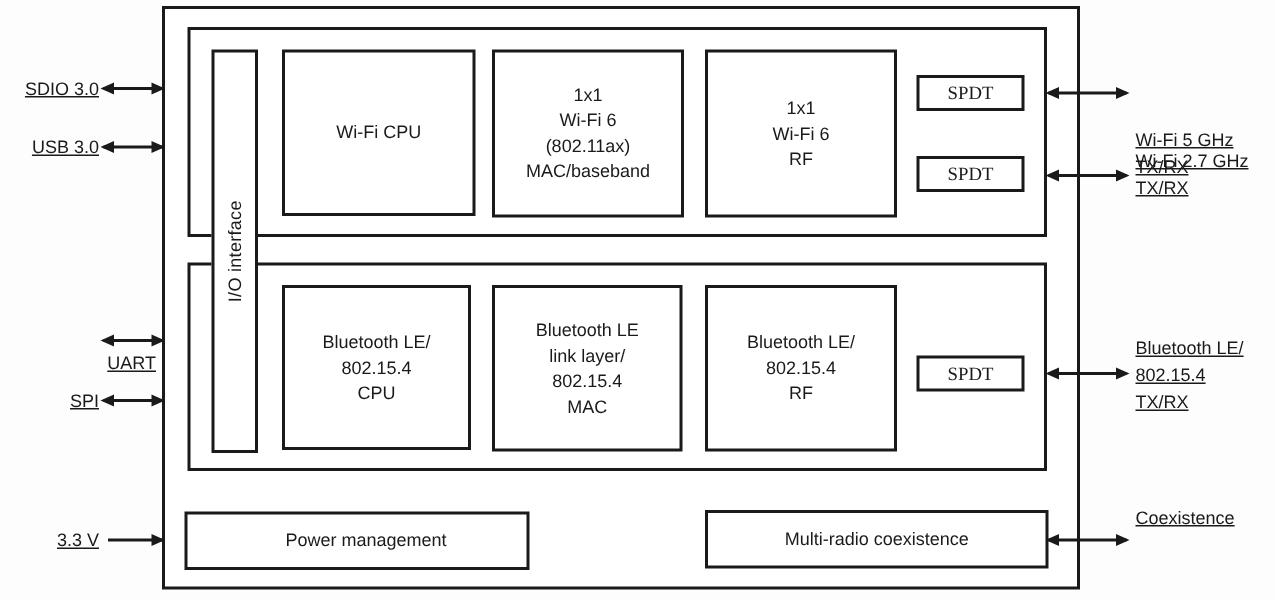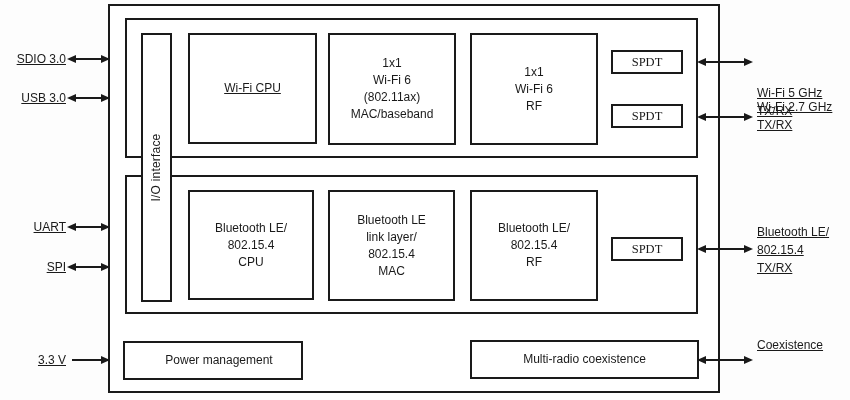--- a/index.html
+++ b/index.html
@@ -93,21 +93,21 @@
   <div class="box" style="left:108px; top:4px; width:612px; height:389px;"></div>
 
   <div class="box section" style="left:125px; top:18px; width:573px; height:140px;"></div>
 
   <div class="box section" style="left:125px; top:175px; width:573px; height:139px;"></div>
 
   <div class="box block io-block" style="left:141px; top:33px; width:31px; height:269px;">
     <span class="vtext">I/O interface</span>
   </div>
 
-  <div class="box block" style="left:188px; top:33px; width:129px; height:111px;text-decoration:underline;">
+  <div class="box block" style="left:188px; top:33px; width:129px; height:111px;">
     <span>Wi-Fi CPU</span>
   </div>
 
   <div class="box block" style="left:328px; top:33px; width:128px; height:112px;">
     <span>1x1
 Wi-Fi 6
 (802.11ax)
 MAC/baseband</span>
   </div>
 
@@ -141,31 +141,31 @@
   <div class="box block" style="left:470px; top:190px; width:128px; height:111px;">
     <span>Bluetooth LE/
 802.15.4
 RF</span>
   </div>
 
   <div class="box block spdt" style="left:611px; top:237px; width:72px; height:24px;">
     <span>SPDT</span>
   </div>
 
-  <div class="box block" style="left:123px; top:341px; width:180px; height:39px;padding-left:12px;">
+  <div class="box block" style="left:123px; top:341px; width:230px; height:39px;padding-left:12px;">
     <span>Power management</span>
   </div>
 
   <div class="box block" style="left:470px; top:340px; width:229px; height:39px;">
     <span>Multi-radio coexistence</span>
   </div>
 
   <div class="port-label left" style="top:52px;">SDIO 3.0</div>
   <div class="port-label left" style="top:91px;">USB 3.0</div>
-  <div class="port-label left" style="top:220px;">UART</div>
+  <div class="port-label left" style="top:235px;padding-left:38px;">UART</div>
   <div class="port-label left" style="top:260px;">SPI</div>
   <div class="port-label left" style="top:353px;">3.3 V</div>
 
   <div class="arrow double" style="left:69px; top:58px; width:39px;"></div>
   <div class="arrow double" style="left:69px; top:97px; width:39px;"></div>
   <div class="arrow double" style="left:69px; top:226px; width:39px;"></div>
   <div class="arrow double" style="left:69px; top:266px; width:39px;"></div>
   <div class="arrow right-only" style="left:72px; top:359px; width:36px;"></div>
 
   <div class="arrow double" style="left:699px; top:61px; width:52px;"></div>

